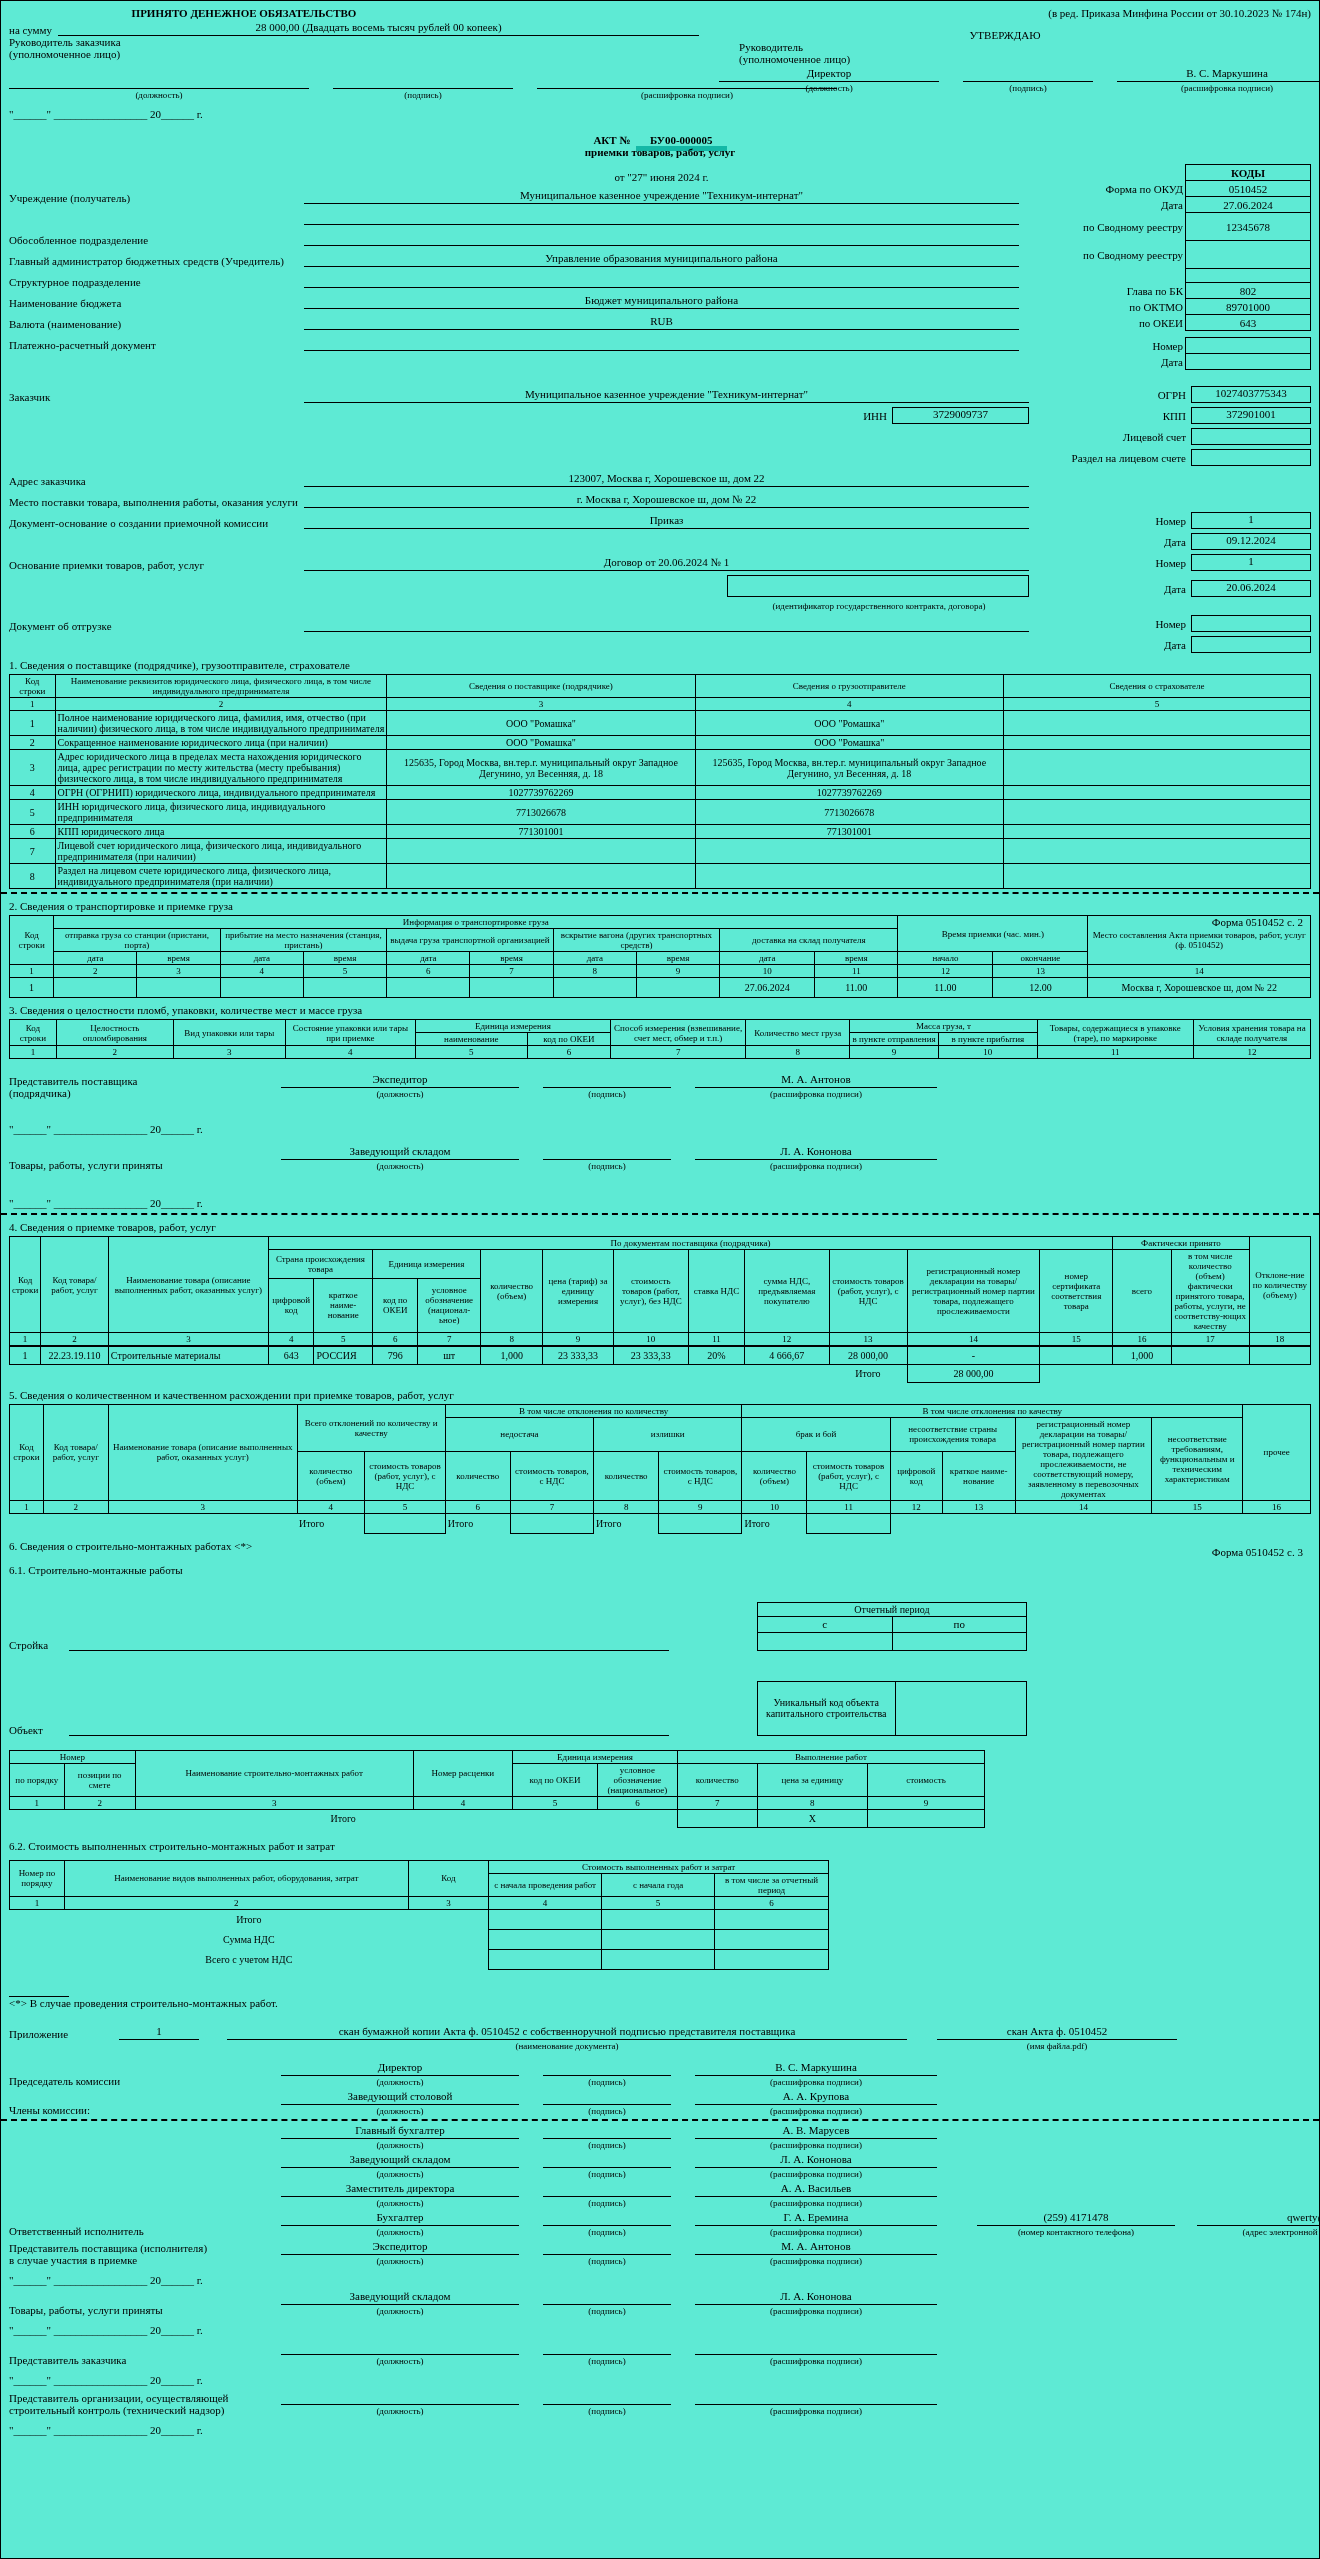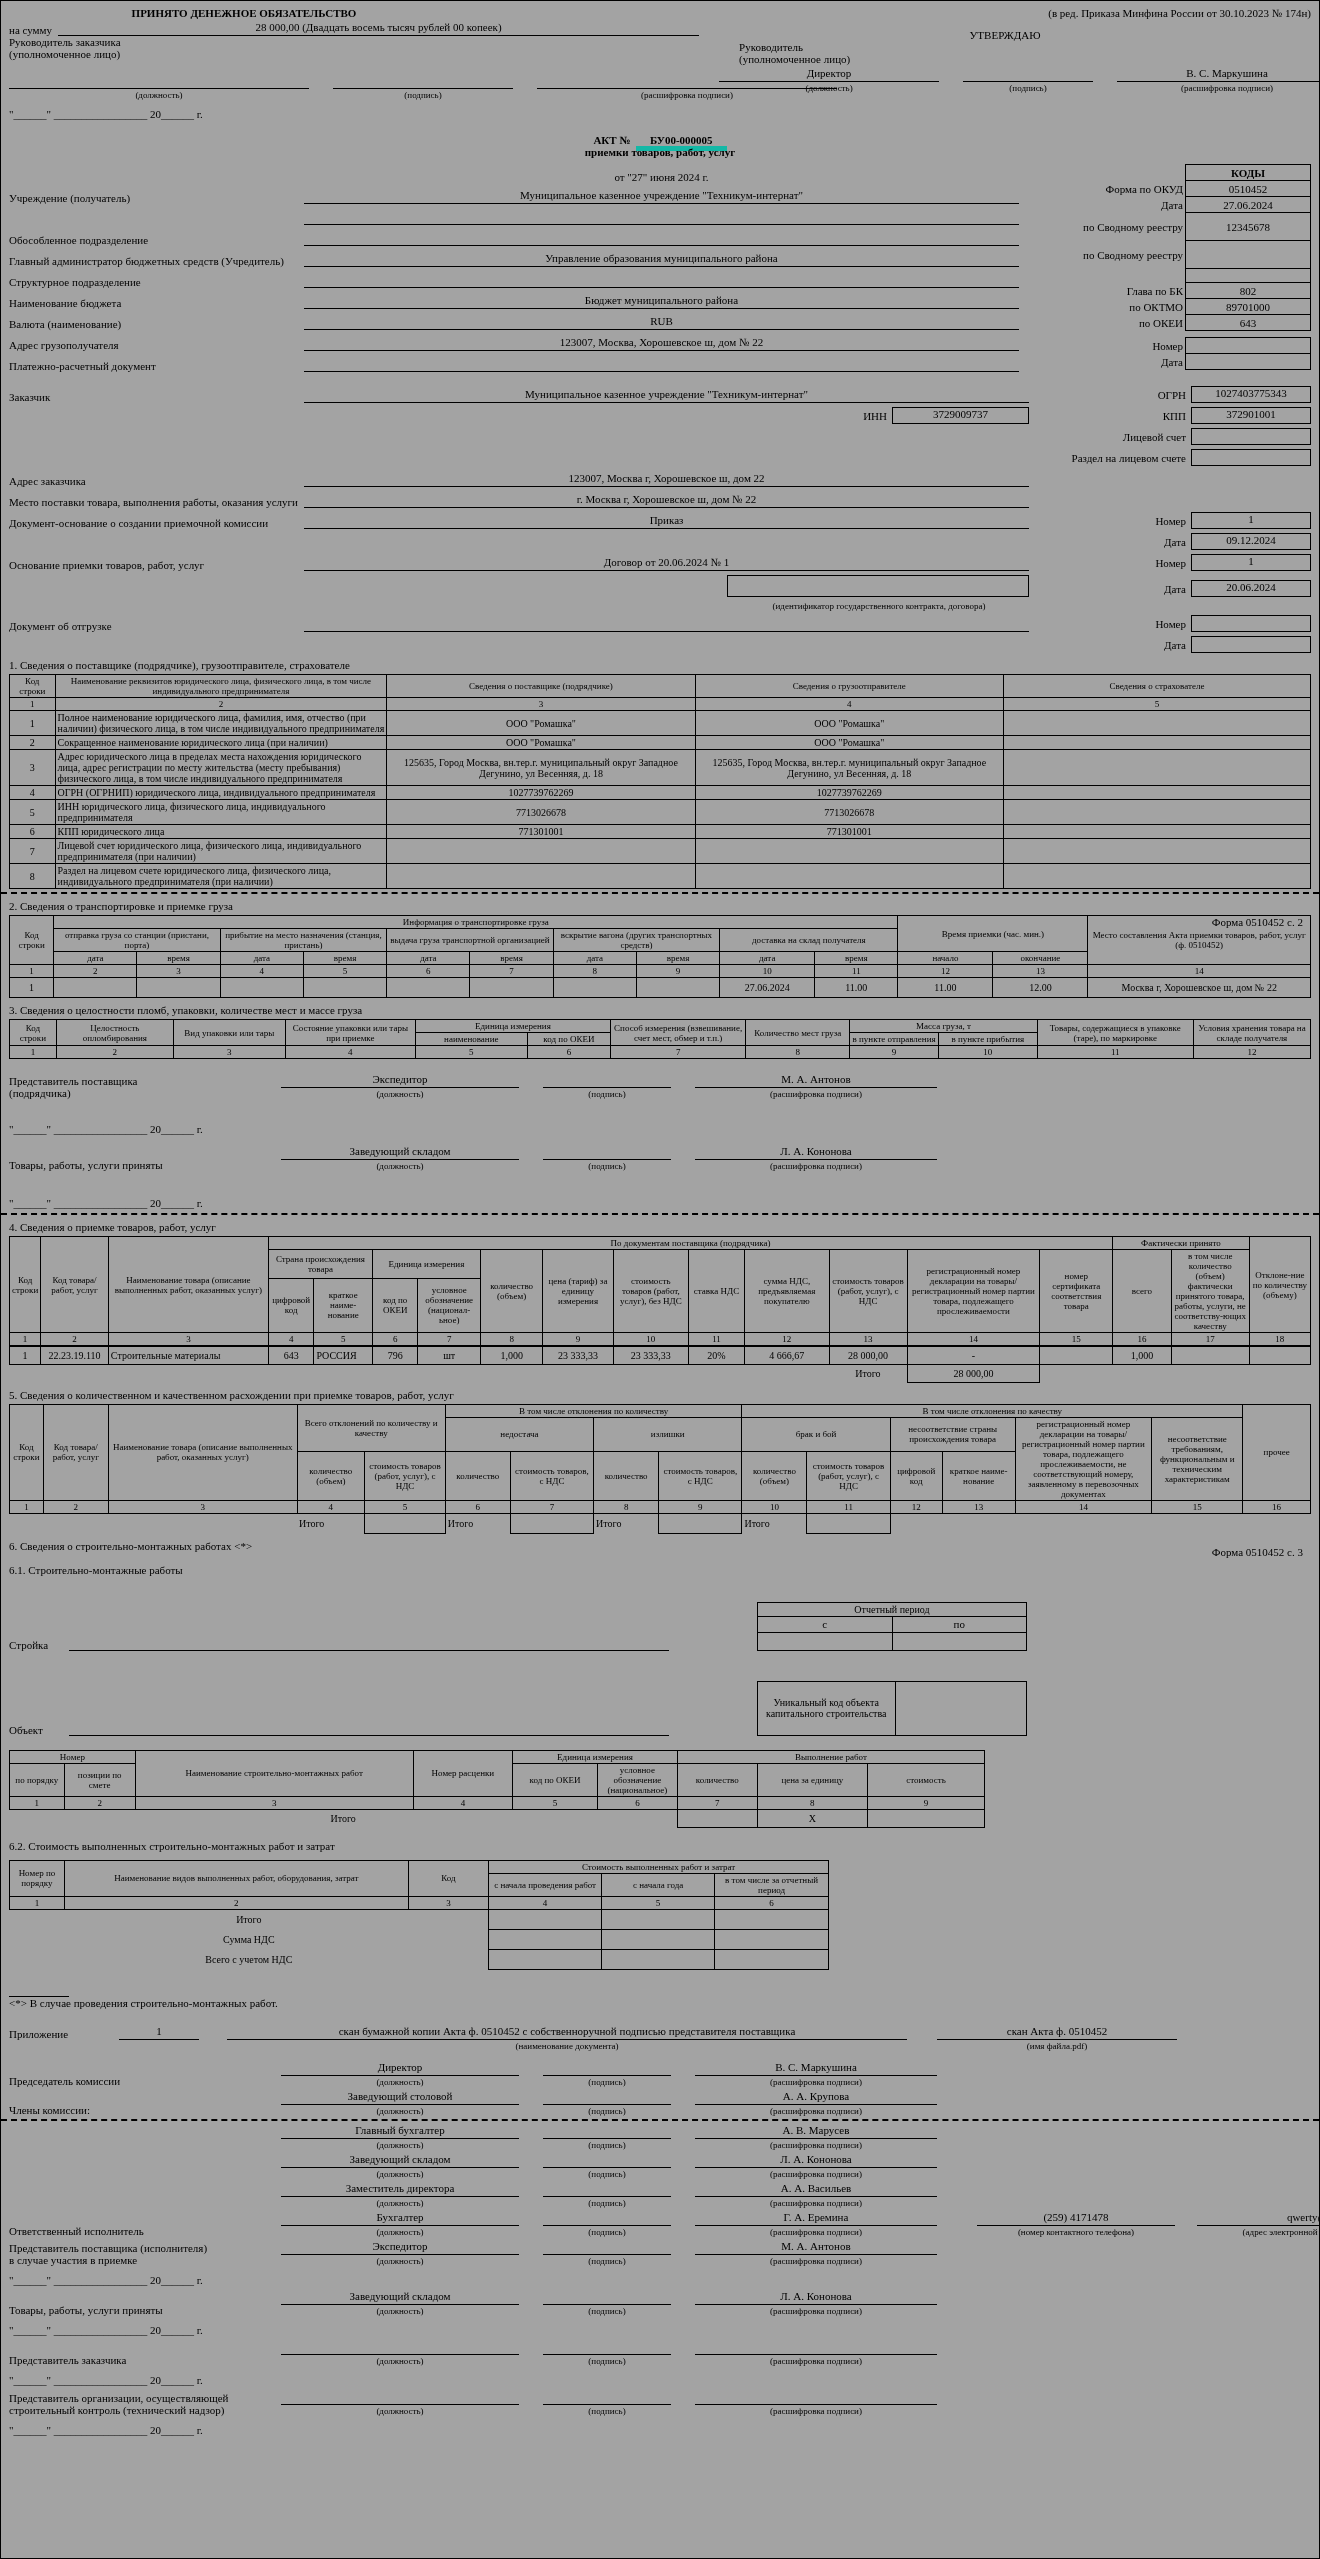--- a/index.html
+++ b/index.html
@@ -1,18 +1,18 @@
 <!DOCTYPE html>
 <html><head>
 <meta charset="utf-8">
 <style>
   html,body{margin:0;padding:0;background:#fff}
   .page{width:1320px;min-height:2559px;box-sizing:border-box;border:1px solid #000;
     font-family:"Liberation Serif","DejaVu Serif",serif;font-size:11px;color:#000;
-    padding:6px 8px;position:relative;background:#a3a3a3}
+    padding:6px 8px;position:relative;background:#5eead4}
   .b{font-weight:bold}
   .c{text-align:center}
   .r{text-align:right}
   .fx{display:flex;align-items:flex-end}
   .ul{border-bottom:1px solid #000;min-height:14px;text-align:center}
   .sb{font-size:9px;text-align:center;padding-top:1px}
   .lb{width:295px;flex:none}
   .fl{flex:1;min-width:0}
   .rc{width:282px;flex:none;display:flex;align-items:center;justify-content:flex-end}
   .rlb{text-align:right;margin-right:5px;font-size:11px}
@@ -125,24 +125,20 @@
       </div>
     <div class="fx row">
         <div class="lb">Наименование бюджета</div>
         <div class="ul fl">Бюджет муниципального района</div>
       </div>
     <div class="fx row">
         <div class="lb">Валюта (наименование)</div>
         <div class="ul fl">RUB</div>
       </div>
     <div class="fx row">
-        <div class="lb">Адрес грузополучателя</div>
-        <div class="ul fl">123007, Москва, Хорошевское ш, дом № 22</div>
-      </div>
-    <div class="fx row">
         <div class="lb">Платежно-расчетный документ</div>
         <div class="ul fl"></div>
       </div>
 
     <table class="codes">
       <tbody>
           <tr class="h16">
             <td class="cl"></td>
             <td class="cv b" style="border-width:1.5px">КОДЫ</td>
           </tr>

